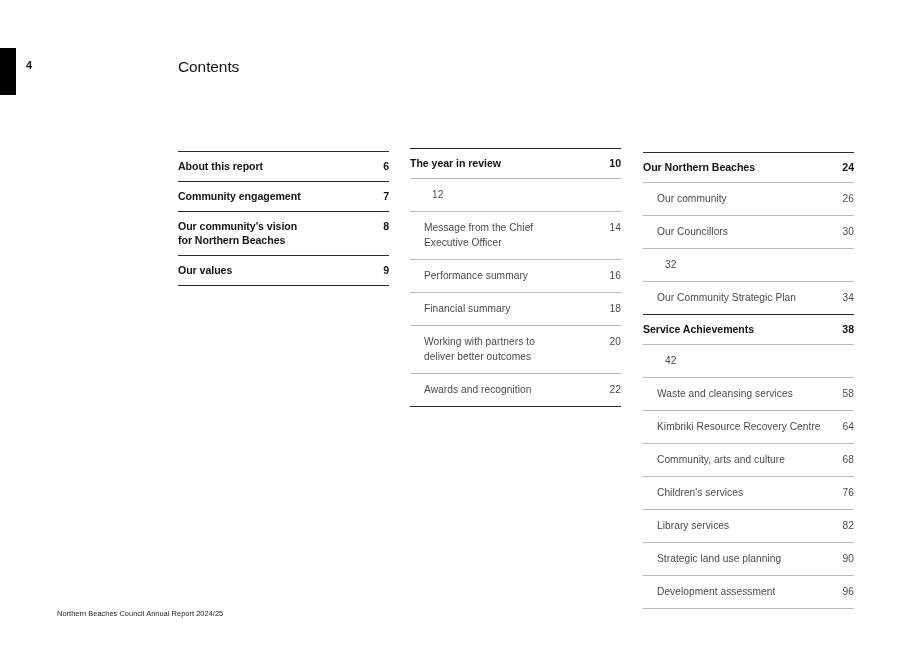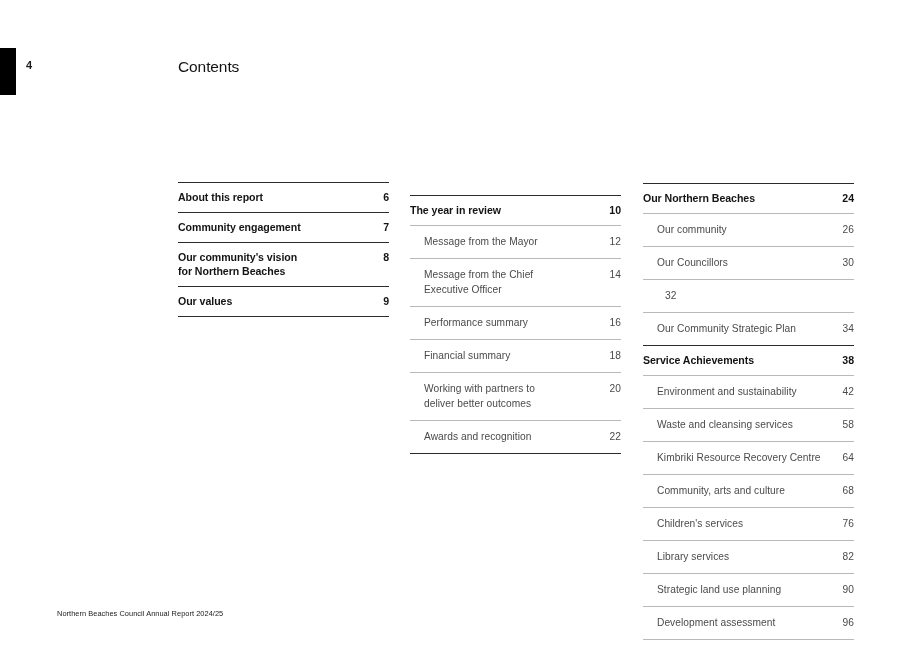--- a/index.html
+++ b/index.html
@@ -57,24 +57,23 @@
   .columns {
     position: absolute;
     left: 0;
     top: 0;
     width: 914px;
     height: 647px;
   }
   .col {
     position: absolute;
     width: 211px;
-    margin-top: 31px;
   }
   .col-1 { left: 178px; top: 151px; }
-  .col-2 { left: 410px; top: 164px; }
+  .col-2 { left: 410px; top: 148px; }
   .col-3 { left: 643px; top: 152px; }
 
   
   .rule {
     height: 0;
     border-top: 1.6px solid #2b2b2b;
     width: 100%;
   }
   .rule.light {
     border-top: 1px solid #b9b9b9;
@@ -159,21 +158,20 @@
       <div class="rule"></div>
     </div>
   <div class="col col-2">
       <div class="rule"></div>
       <div class="entry head">
         <span class="label">The year in review</span>
         <span class="pageno">10</span>
       </div>
       <div class="rule light"></div>
       <div class="entry sub">
-        <span class="label">Message from the Mayor</span>
         <span class="pageno">12</span>
       </div>
       <div class="rule light"></div>
       <div class="entry sub">
         <span class="label">Message from the Chief
 Executive Officer</span>
         <span class="pageno">14</span>
       </div>
       <div class="rule light"></div>
       <div class="entry sub">
@@ -223,21 +221,20 @@
         <span class="label">Our Community Strategic Plan</span>
         <span class="pageno">34</span>
       </div>
       <div class="rule"></div>
       <div class="entry head">
         <span class="label">Service Achievements</span>
         <span class="pageno">38</span>
       </div>
       <div class="rule light"></div>
       <div class="entry sub">
-        <span class="label">Environment and sustainability</span>
         <span class="pageno">42</span>
       </div>
       <div class="rule light"></div>
       <div class="entry sub">
         <span class="label">Waste and cleansing services</span>
         <span class="pageno">58</span>
       </div>
       <div class="rule light"></div>
       <div class="entry sub">
         <span class="label">Kimbriki Resource Recovery Centre</span>

